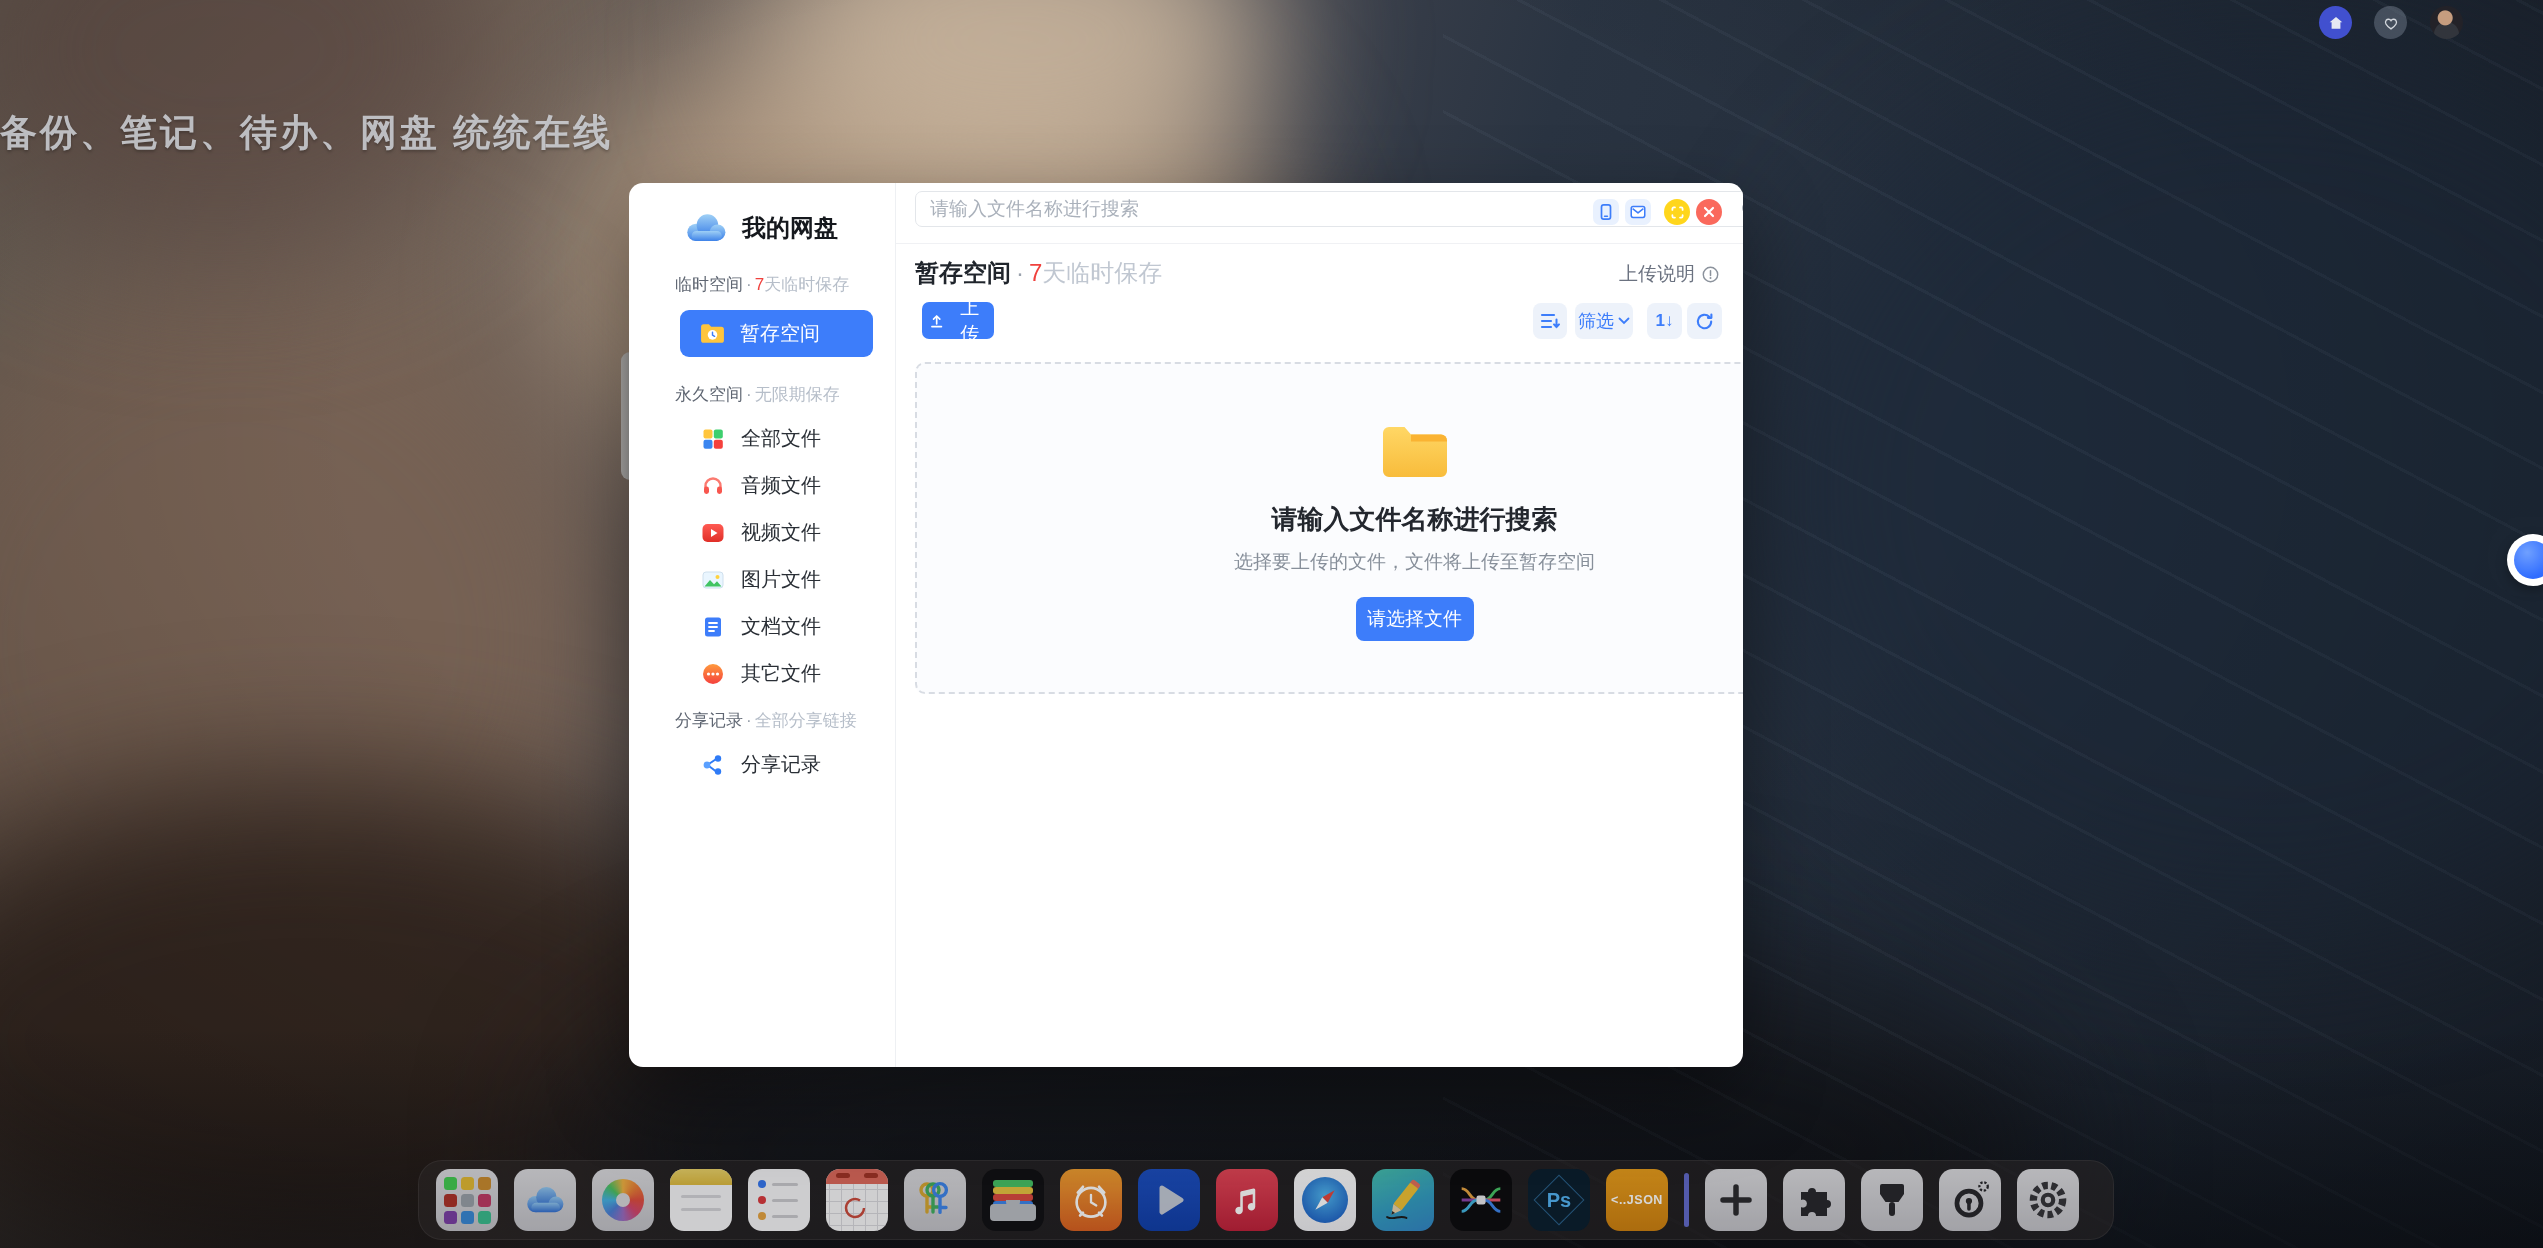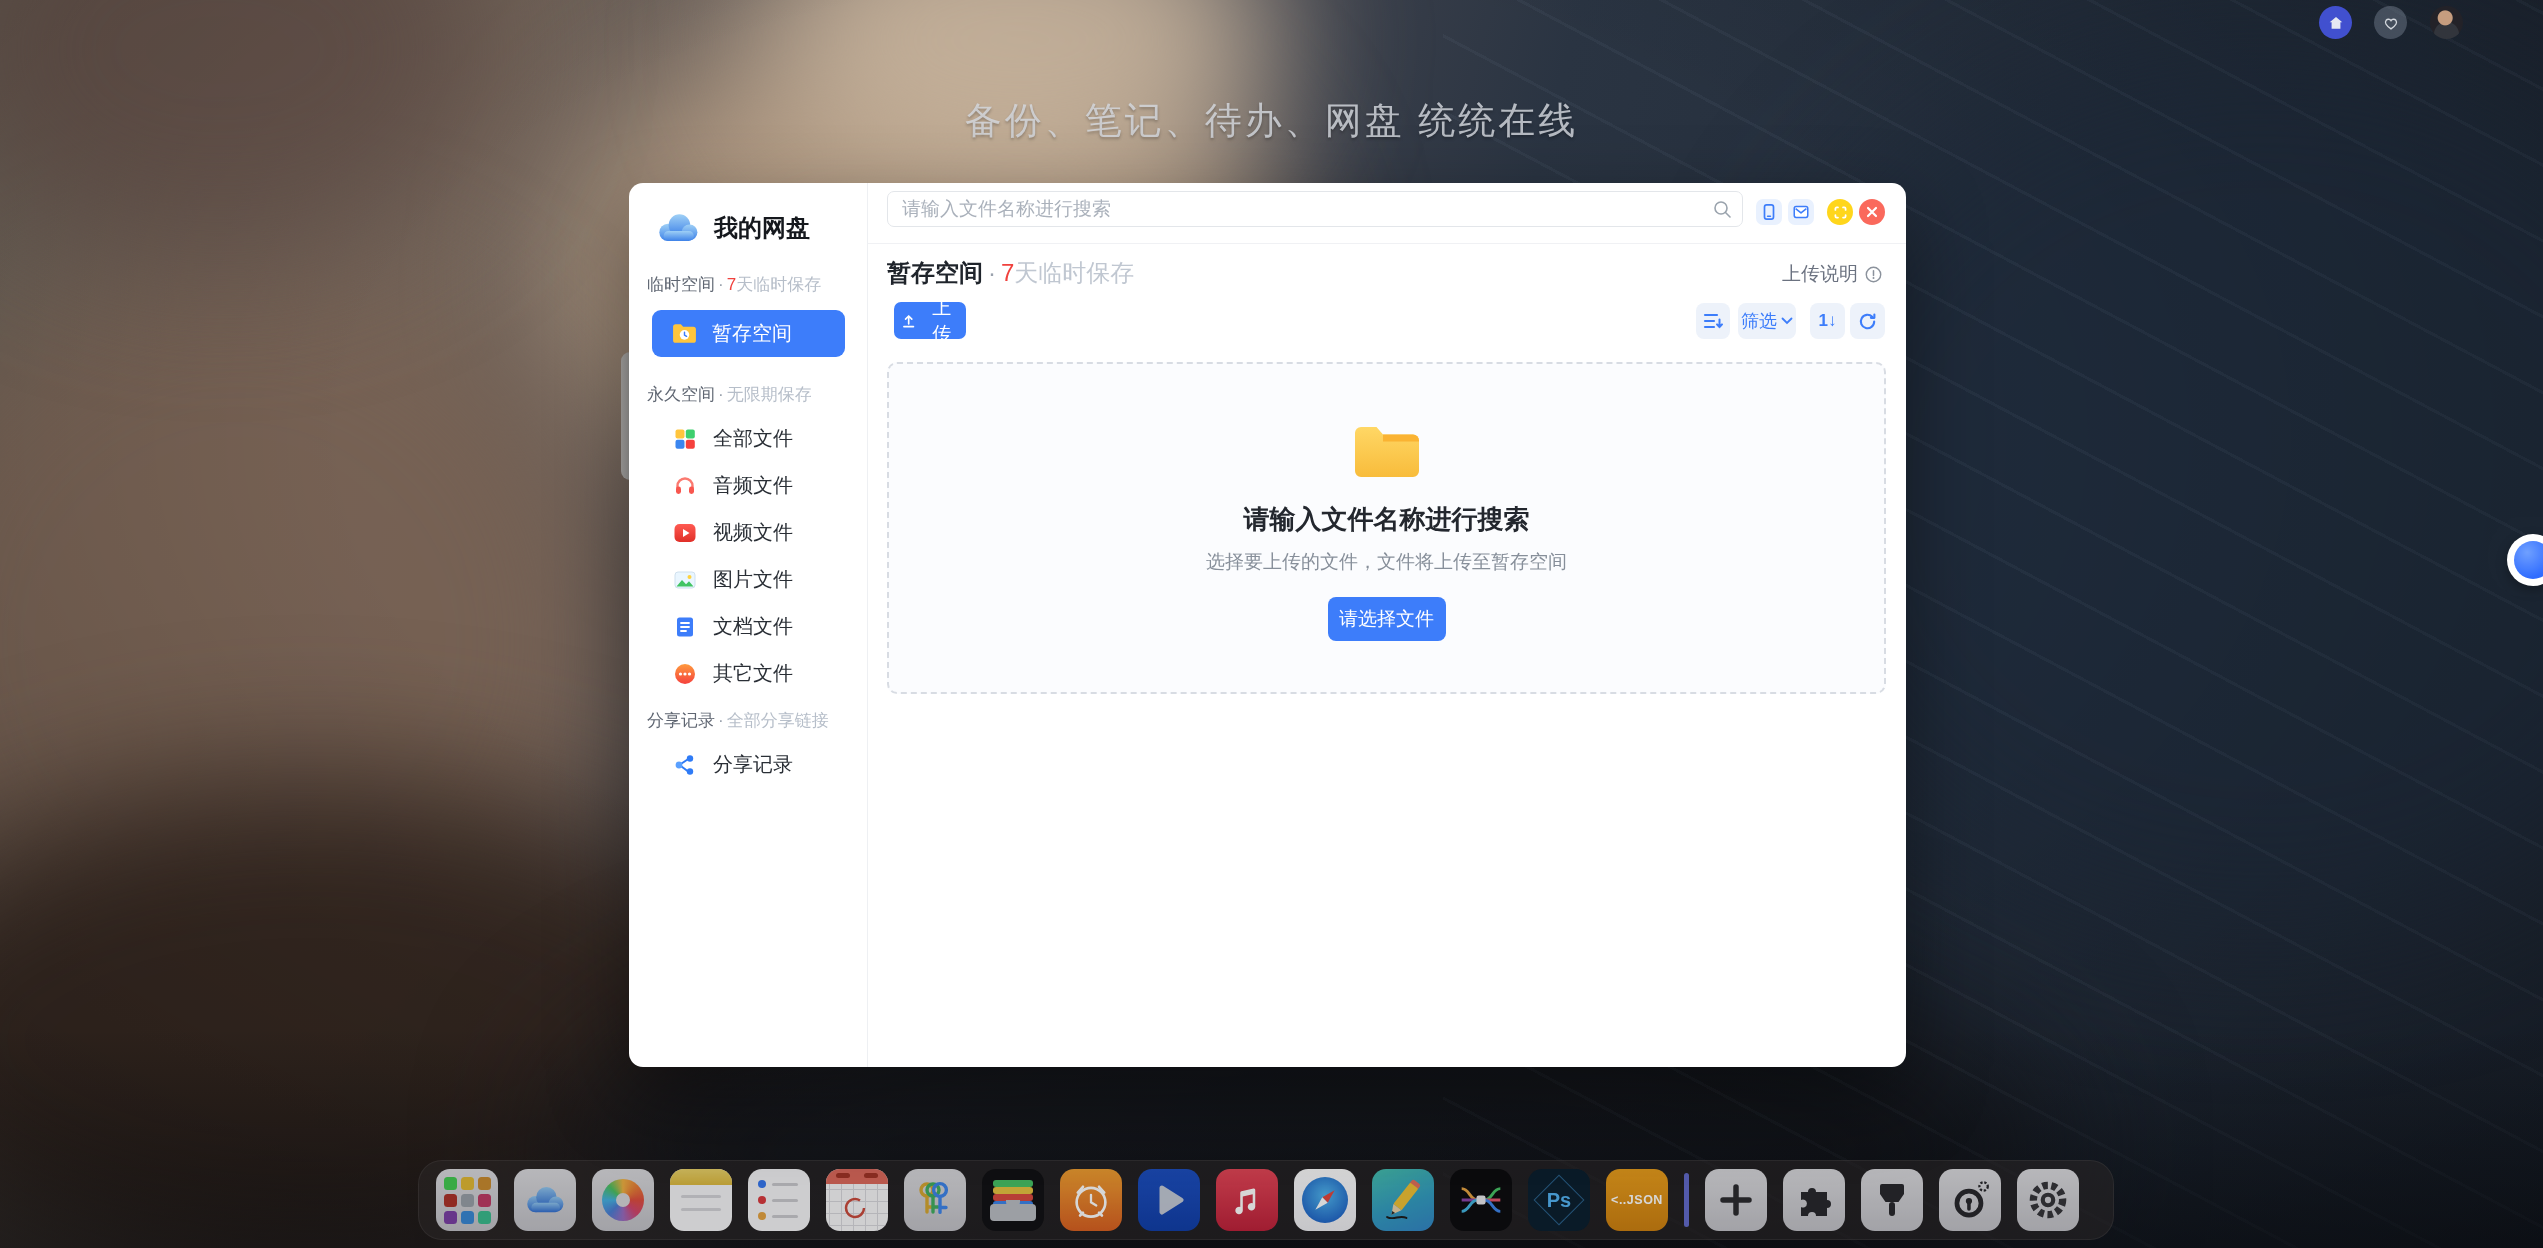--- a/index.html
+++ b/index.html
@@ -12,36 +12,36 @@
   .b2{left:760px;top:-120px;width:520px;height:320px;background:rgba(200,180,156,.9);}
   .b3{left:-140px;top:260px;width:760px;height:760px;background:rgba(118,97,83,.95);}
   .b4{left:-160px;top:780px;width:940px;height:520px;background:rgba(48,36,30,.95);}
   .b5{left:560px;top:920px;width:1500px;height:460px;background:rgba(22,24,30,.9);}
   .b6{left:1760px;top:40px;width:1000px;height:900px;background:rgba(31,42,58,.95);}
   .b7{left:-60px;top:-160px;width:560px;height:420px;background:rgba(96,78,70,.85);}
   .streaks{position:absolute;right:0;top:0;width:1100px;height:1248px;
     background:repeating-linear-gradient(28deg,transparent 0 64px,rgba(150,170,195,.06) 64px 67px);}
   .vignette{position:absolute;inset:0;background:radial-gradient(ellipse at 45% 35%,transparent 40%,rgba(0,0,0,.28) 100%);}
   .bottomdark{position:absolute;left:0;bottom:0;width:100%;height:220px;background:linear-gradient(transparent,rgba(5,6,9,.55));}
-  .tagline{position:absolute;left:0;top:96px;width:100%;text-align:center;font-size:37px;font-weight:400;
+  .tagline{position:absolute;left:0;top:108px;width:100%;text-align:left;font-size:37px;font-weight:700;
     letter-spacing:3px;color:rgba(213,217,223,.82);text-shadow:0 2px 3px rgba(0,0,0,.25);}
   
   .tr-circle{position:absolute;top:6px;width:33px;height:33px;border-radius:50%;display:flex;align-items:center;justify-content:center;}
   .c-home{left:2319px;background:#4150cf;}
   .c-heart{left:2374px;background:rgba(150,160,178,.35);}
   .c-avatar{left:2430px;background:
      radial-gradient(circle at 46% 36%,#c69d7f 0 7px,transparent 8px),
      radial-gradient(circle at 50% 86%,#32353c 0 12px,transparent 13px),
      #232228;}
   
   .handle{position:absolute;left:621px;top:352px;width:18px;height:128px;border-radius:9px;
     background:linear-gradient(90deg,#b0aeac,#8f8d8b);z-index:4;}
   
-  .window{position:absolute;left:629px;top:183px;width:1277px;height:884px;background:#fff;border-radius:14px;
-    box-shadow:0 30px 80px rgba(0,0,0,.45);z-index:10;display:flex;overflow:hidden;}
+  .window{position:absolute;left:629px;top:183px;width:1114px;height:884px;background:#fff;border-radius:14px;
+    box-shadow:0 30px 80px rgba(0,0,0,.45);z-index:10;display:flex;overflow:hidden;padding-left:28px;}
   .sidebar{width:239px;flex:0 0 239px;border-right:1px solid #eef0f3;position:relative;padding-top:22px;}
   .logo-row{display:flex;align-items:center;gap:13px;margin-left:26px;height:46px;}
   .logo-text{font-size:24px;font-weight:700;color:#15181d;}
   .side-section{margin:0 0 0 18px;font-size:17px;color:#5f6672;white-space:nowrap;}
   .side-section .sep{color:#9aa2ad;margin:0 3px;}
   .side-section .em{color:#F0413D;}
   .side-section .rest{color:#b6bec9;}
   .sec-temp{margin-top:22px;}
   .sec-perm{margin-top:26px;}
   .sec-share{margin-top:12px;}

